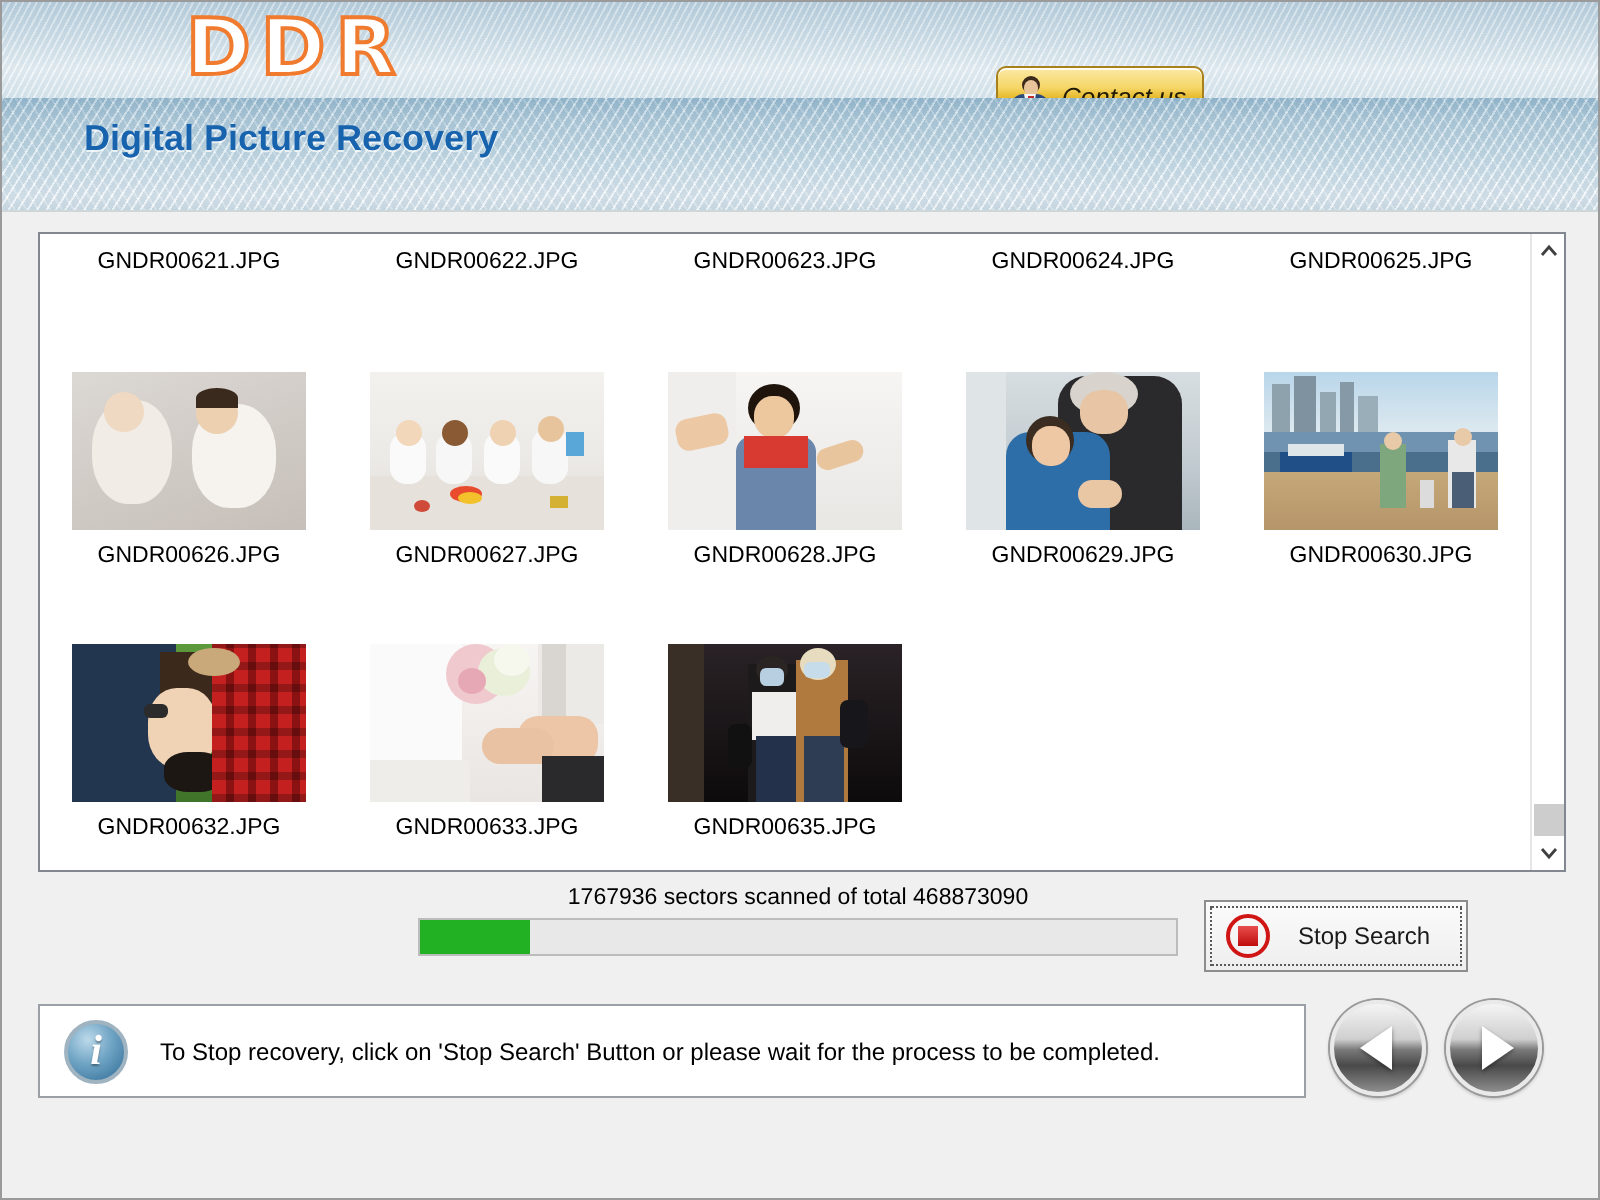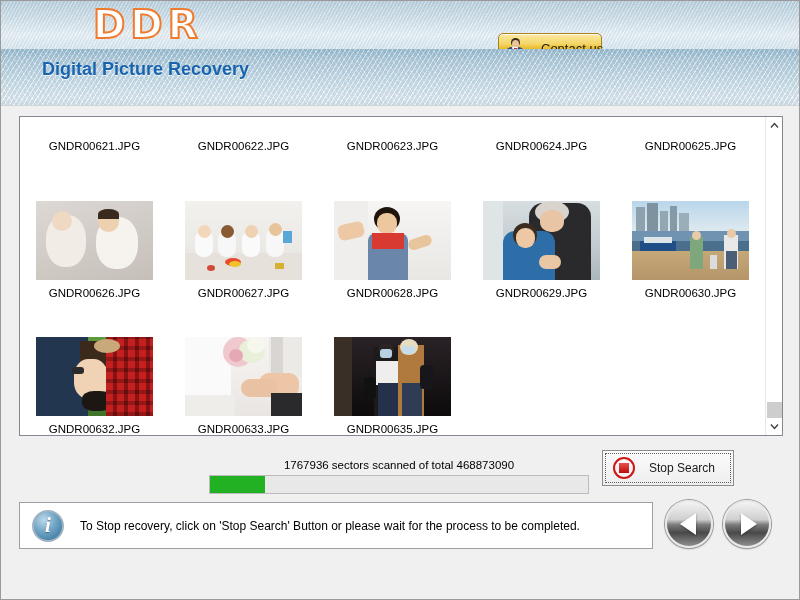--- a/index.html
+++ b/index.html
@@ -125,22 +125,23 @@
     background: #f4f6f8;
     clip-path: polygon(0 0, 100% 0, 65% 100%, 35% 100%);
   }
   #contact-avatar .tie {
     position: absolute; left: 10px; top: 11px;
     width: 3px; height: 9px;
     background: #c02a2a;
   }
   #contact-label {
     font-size: 13px; color: #221c06;
-    margin-left: 15px;
-    white-space: nowrap;
+    margin-left: 5px;
+    white-space: nowrap;
+    font-style: italic;
   }
 
   
   #banner-bottom {
     position: relative;
     height: 57px;
     background:
       repeating-linear-gradient(122deg, rgba(255,255,255,0.35) 0px, rgba(255,255,255,0.35) 1px, rgba(90,130,160,0.16) 1px, rgba(90,130,160,0.16) 4px),
       repeating-linear-gradient(58deg, rgba(255,255,255,0.22) 0px, rgba(255,255,255,0.22) 1px, rgba(110,150,180,0.10) 1px, rgba(110,150,180,0.10) 5px),
       linear-gradient(to bottom, #9fc0d3 0%, #bcd4e1 18%, #dcebf1 58%, #f2f7fa 88%, #e6eef2 100%);
@@ -182,21 +183,20 @@
     left: 18px; top: 10px;
     width: 764px; height: 320px;
     background: #ffffff;
     border: 1px solid #828790;
     overflow: hidden;
   }
   #thumb-scroll-area {
     position: absolute;
     left: 0; top: 0; right: 17px; bottom: 0;
     overflow: hidden;
-    margin-top: 15px;
   }
   .thumb-row {
     display: flex;
     width: 100%;
   }
   .thumb-cell {
     width: 20%;
     display: flex; flex-direction: column; align-items: center;
     cursor: default;
   }
@@ -243,21 +243,21 @@
     cursor: pointer;
   }
 
   
   #progress-zone {
     position: absolute;
     left: 18px; top: 336px;
     width: 764px; height: 52px;
   }
   #progress-inner {
-    position: absolute; left: 190px; top: 16px;
+    position: absolute; left: 190px; top: 0;
     width: 380px;
   }
   #sectors-text {
     font-size: 11.5px; color: #000;
     text-align: center;
     white-space: nowrap;
     line-height: 14px;
   }
   #progress-bar {
     position: relative;

